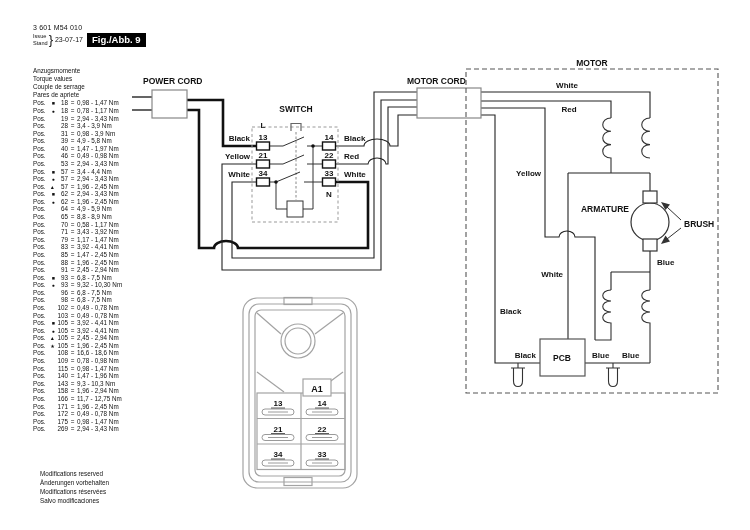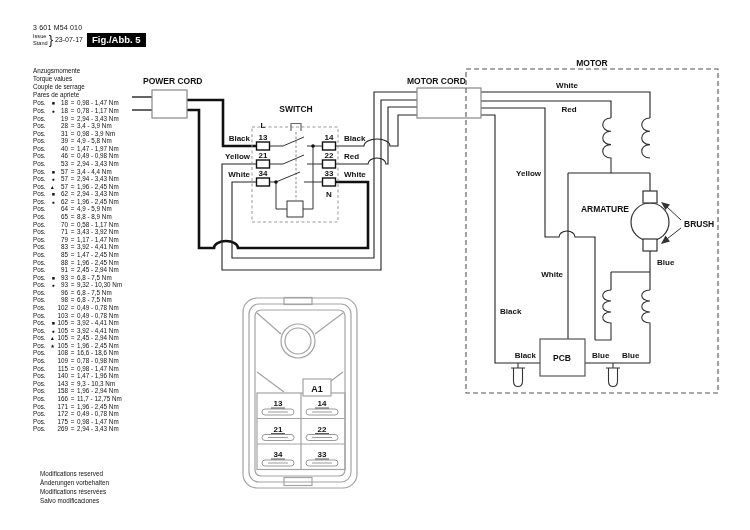--- a/index.html
+++ b/index.html
@@ -31,21 +31,21 @@
 
   <div class="hdr">
     <div class="part">3 601 M54 010</div>
     <div class="hrow">
       <div class="istack">
         <div>Issue</div>
         <div>Stand</div>
       </div>
       <div class="brace">}</div>
       <div class="date">23-07-17</div>
-      <div class="badge">Fig./Abb. 5</div>
+      <div class="badge">Fig./Abb. 9</div>
     </div>
   </div>
 
   <div class="torque">
     <div>
         <div class="tq-h">Anzugsmomente</div>
         <div class="tq-h">Torque values</div>
         <div class="tq-h">Couple de serrage</div>
         <div class="tq-h">Pares de apriete</div>
       </div>

